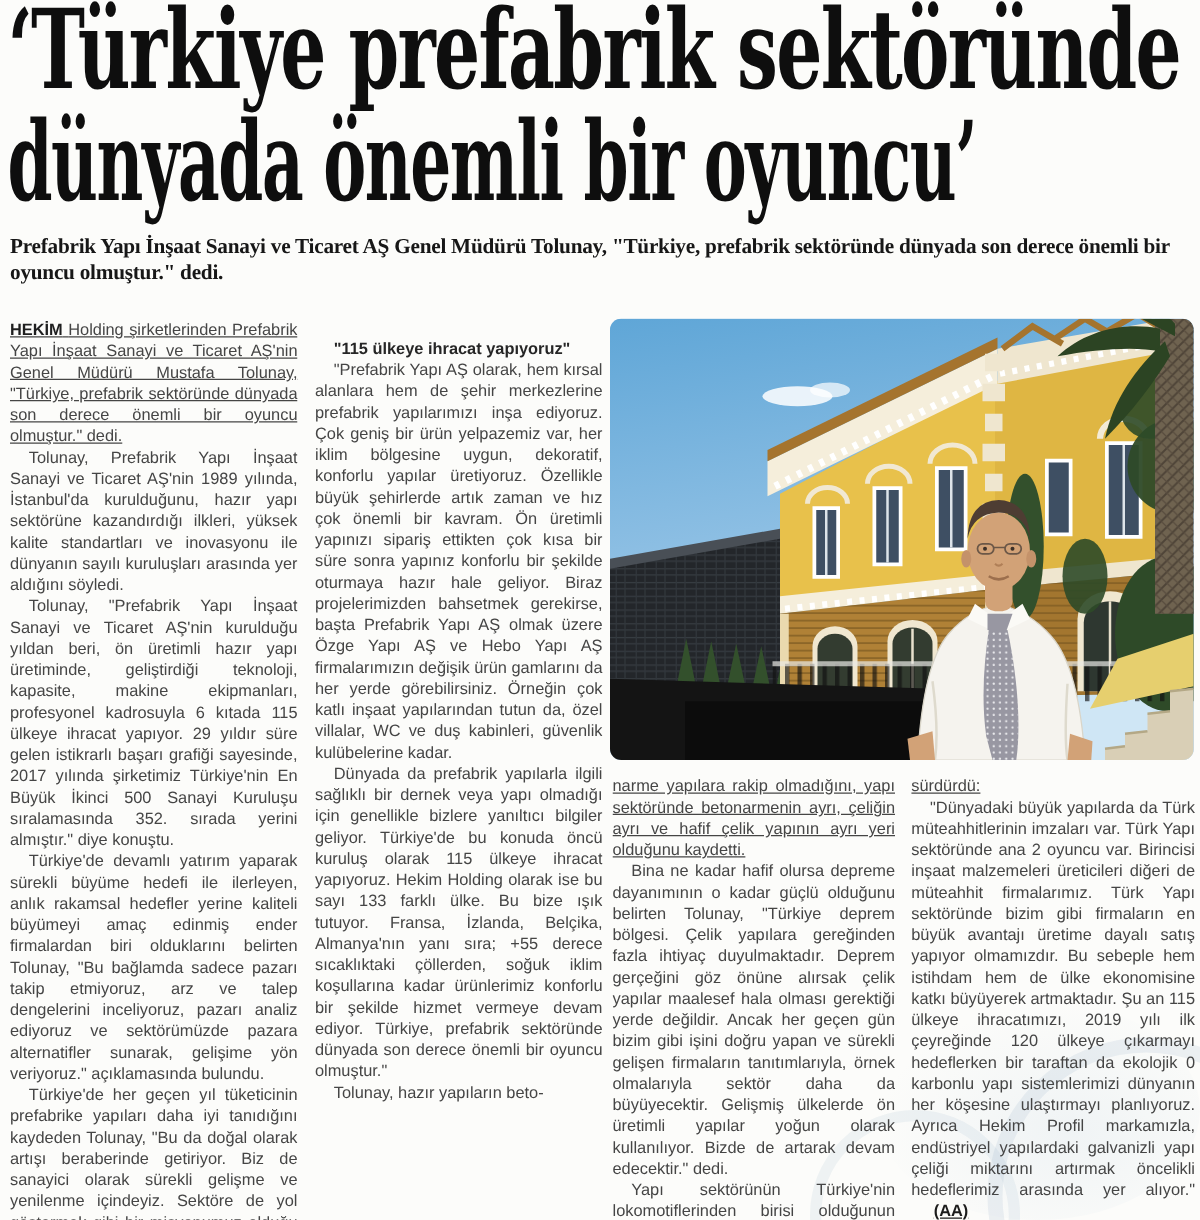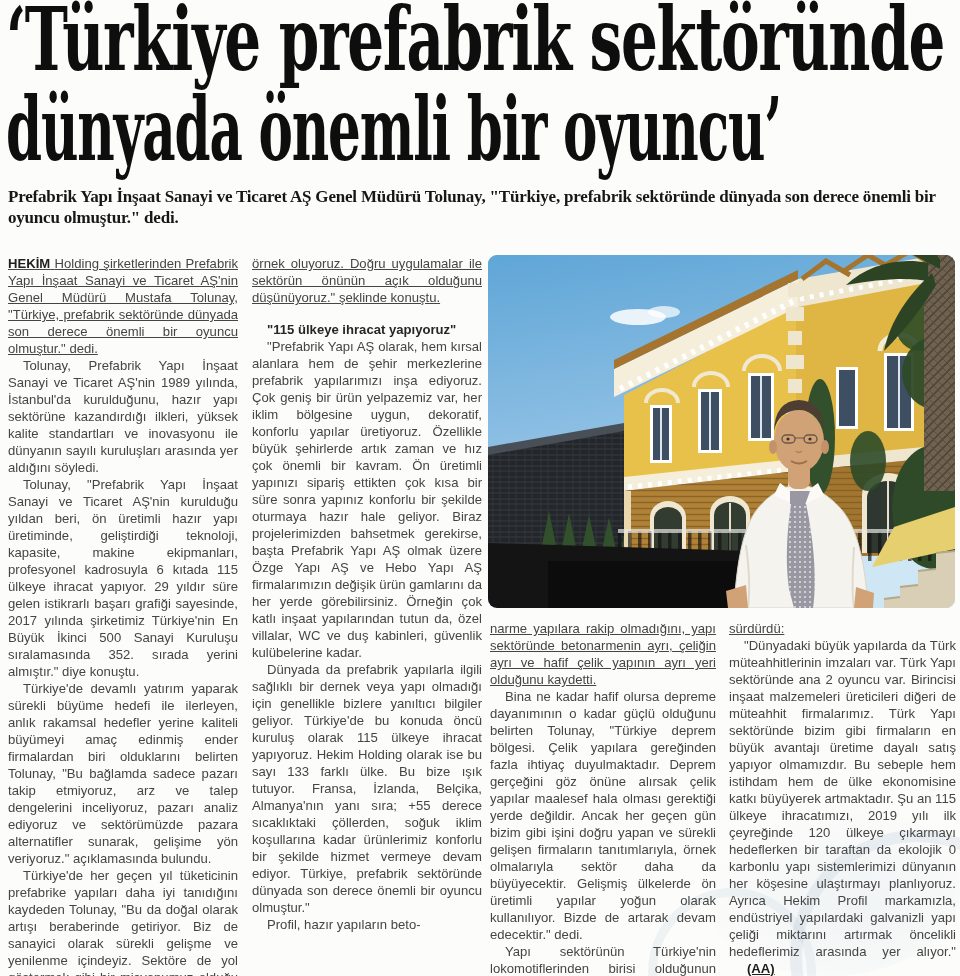--- a/index.html
+++ b/index.html
@@ -58,25 +58,24 @@
 
 <div class="col" id="col1">
   <p class="nind"><b class="lead">HEKİM</b> <span>Holding şirketlerinden Prefabrik Yapı İnşaat Sanayi ve Ticaret AŞ'nin Genel Müdürü Mustafa Tolunay, "Türkiye, prefabrik sektöründe dünyada son derece önemli bir oyuncu olmuştur." dedi.</span></p>
   <p>Tolunay, Prefabrik Yapı İnşaat Sanayi ve Ticaret AŞ'nin 1989 yılında, İstanbul'da kurulduğunu, hazır yapı sektörüne kazandırdığı ilkleri, yüksek kalite standartları ve inovasyonu ile dünyanın sayılı kuruluşları arasında yer aldığını söyledi.</p>
   <p>Tolunay, "Prefabrik Yapı İnşaat Sanayi ve Ticaret AŞ'nin kurulduğu yıldan beri, ön üretimli hazır yapı üretiminde, geliştirdiği teknoloji, kapasite, makine ekipmanları, profesyonel kadrosuyla 6 kıtada 115 ülkeye ihracat yapıyor. 29 yıldır süre gelen istikrarlı başarı grafiği sayesinde, 2017 yılında şirketimiz Türkiye'nin En Büyük İkinci 500 Sanayi Kuruluşu sıralamasında 352. sırada yerini almıştır." diye konuştu.</p>
   <p>Türkiye'de devamlı yatırım yaparak sürekli büyüme hedefi ile ilerleyen, anlık rakamsal hedefler yerine kaliteli büyümeyi amaç edinmiş ender firmalardan biri olduklarını belirten Tolunay, "Bu bağlamda sadece pazarı takip etmiyoruz, arz ve talep dengelerini inceliyoruz, pazarı analiz ediyoruz ve sektörümüzde pazara alternatifler sunarak, gelişime yön veriyoruz." açıklamasında bulundu.</p>
   <p>Türkiye'de her geçen yıl tüketicinin prefabrike yapıları daha iyi tanıdığını kaydeden Tolunay, "Bu da doğal olarak artışı beraberinde getiriyor. Biz de sanayici olarak sürekli gelişme ve yenilenme içindeyiz. Sektöre de yol göstermek gibi bir misyonumuz olduğu için sürekli yatırım yapıyoruz. Üretiyoruz ve</p>
 </div>
 
 <div class="col" id="col2">
-  <p class="nind">örnek oluyoruz. Doğru uygulamalar ile sektörün önünün açık olduğunu düşünüyoruz." şeklinde konuştu.</p>
   <p class="subhead">"115 ülkeye ihracat yapıyoruz"</p>
   <p>"Prefabrik Yapı AŞ olarak, hem kırsal alanlara hem de şehir merkezlerine prefabrik yapılarımızı inşa ediyoruz. Çok geniş bir ürün yelpazemiz var, her iklim bölgesine uygun, dekoratif, konforlu yapılar üretiyoruz. Özellikle büyük şehirlerde artık zaman ve hız çok önemli bir kavram. Ön üretimli yapınızı sipariş ettikten çok kısa bir süre sonra yapınız konforlu bir şekilde oturmaya hazır hale geliyor. Biraz projelerimizden bahsetmek gerekirse, başta Prefabrik Yapı AŞ olmak üzere Özge Yapı AŞ ve Hebo Yapı AŞ firmalarımızın değişik ürün gamlarını da her yerde görebilirsiniz. Örneğin çok katlı inşaat yapılarından tutun da, özel villalar, WC ve duş kabinleri, güvenlik kulübelerine kadar.</p>
   <p>Dünyada da prefabrik yapılarla ilgili sağlıklı bir dernek veya yapı olmadığı için genellikle bizlere yanıltıcı bilgiler geliyor. Türkiye'de bu konuda öncü kuruluş olarak 115 ülkeye ihracat yapıyoruz. Hekim Holding olarak ise bu sayı 133 farklı ülke. Bu bize ışık tutuyor. Fransa, İzlanda, Belçika, Almanya'nın yanı sıra; +55 derece sıcaklıktaki çöllerden, soğuk iklim koşullarına kadar ürünlerimiz konforlu bir şekilde hizmet vermeye devam ediyor. Türkiye, prefabrik sektöründe dünyada son derece önemli bir oyuncu olmuştur."</p>
-  <p>Profil, hazır yapıların beto-</p>
+  <p>Tolunay, hazır yapıların beto-</p>
 </div>
 
 <div class="photo">
 <svg width="467" height="353" viewBox="0 0 467 353">
   <defs>
     <linearGradient id="skyg" x1="0" y1="0" x2="0.2" y2="1">
       <stop offset="0" stop-color="#5fa6d7"></stop>
       <stop offset="0.55" stop-color="#8fc0e4"></stop>
       <stop offset="1" stop-color="#cfe6f5"></stop>
     </linearGradient>

